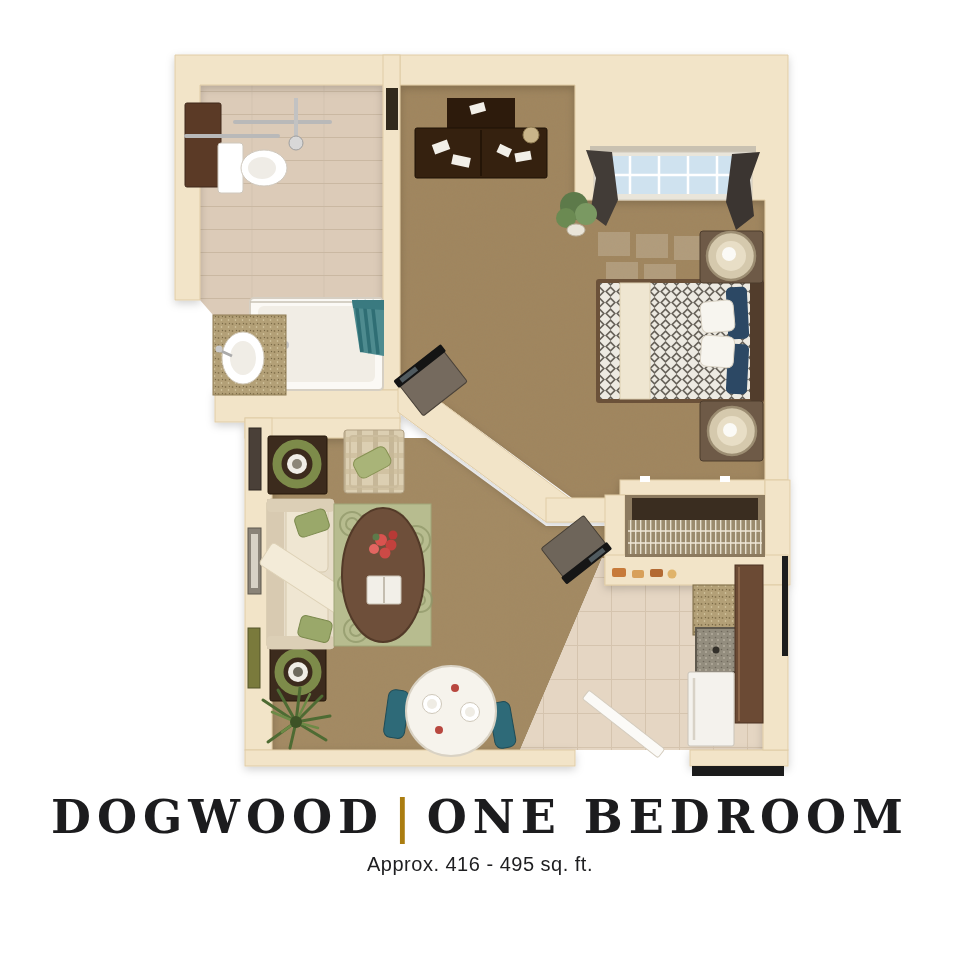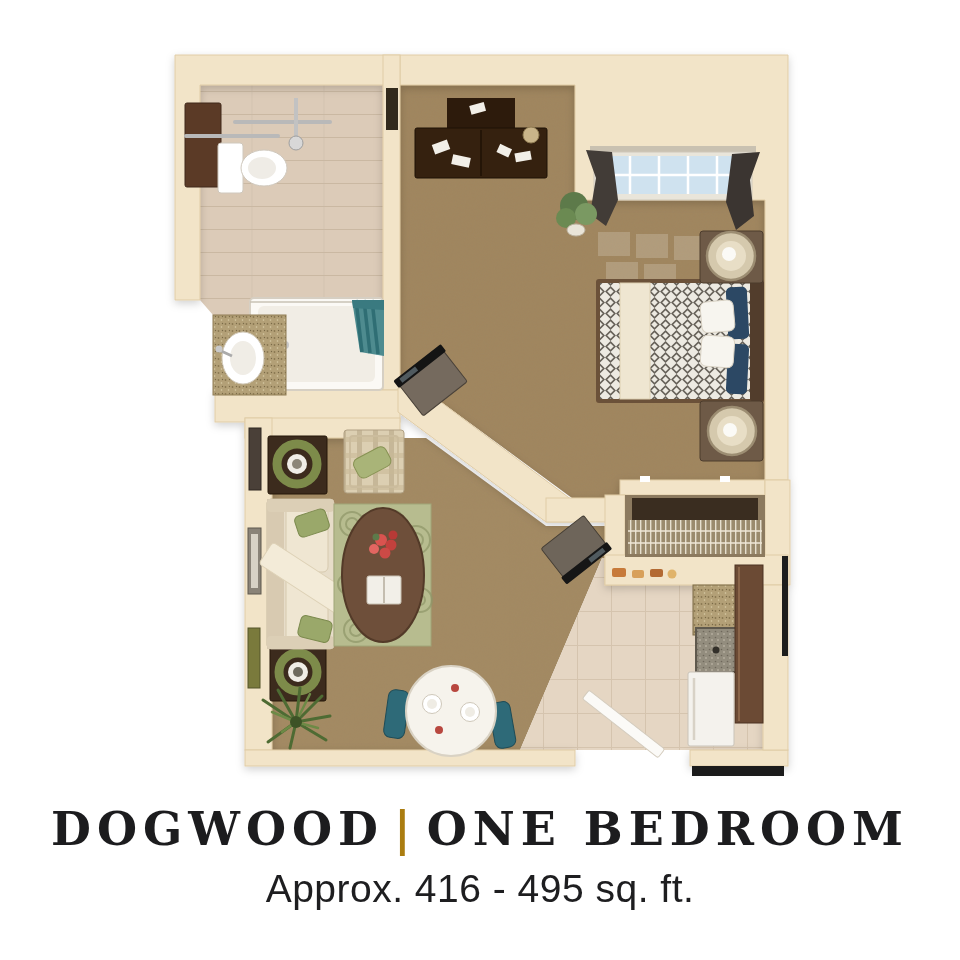--- a/index.html
+++ b/index.html
@@ -1,25 +1,25 @@
 <!DOCTYPE html>
 <html><head>
 <meta charset="utf-8">
 <style>
   html,body{margin:0;padding:0;background:#ffffff;}
   #stage{position:relative;width:960px;height:960px;background:#ffffff;overflow:hidden;
          font-family:"Liberation Sans",sans-serif;}
   #plan-wrap{position:absolute;left:0;top:0;width:960px;height:785px;}
   .caption{position:absolute;left:0;top:792px;width:960px;text-align:center;}
-  .caption h1{margin:12px;font-family:"DejaVu Serif","Liberation Serif",serif;
+  .caption h1{margin:0;font-family:"DejaVu Serif","Liberation Serif",serif;
               font-weight:700;font-size:46px;letter-spacing:6px;color:#1c1c1e;
               line-height:1.1;white-space:nowrap;}
   .caption h1 .sep{color:#ab7d10;font-weight:700;margin:0 10px;}
   .caption p{margin:10px 0 0 0;font-family:"Liberation Sans",sans-serif;
-             font-size:39px;color:#1e1e20;letter-spacing:0.5px;}
+             font-size:20px;color:#1e1e20;letter-spacing:0.5px;}
   .wall{fill:#f2e4c8;stroke:#e0cca6;stroke-width:1;}
 </style>
 </head>
 <body>
 
 <div id="stage">
   <div id="plan-wrap">
   <svg width="960" height="785" viewBox="0 0 960 785">
     <defs>
       <filter id="fNoise" x="0" y="0" width="100%" height="100%">

